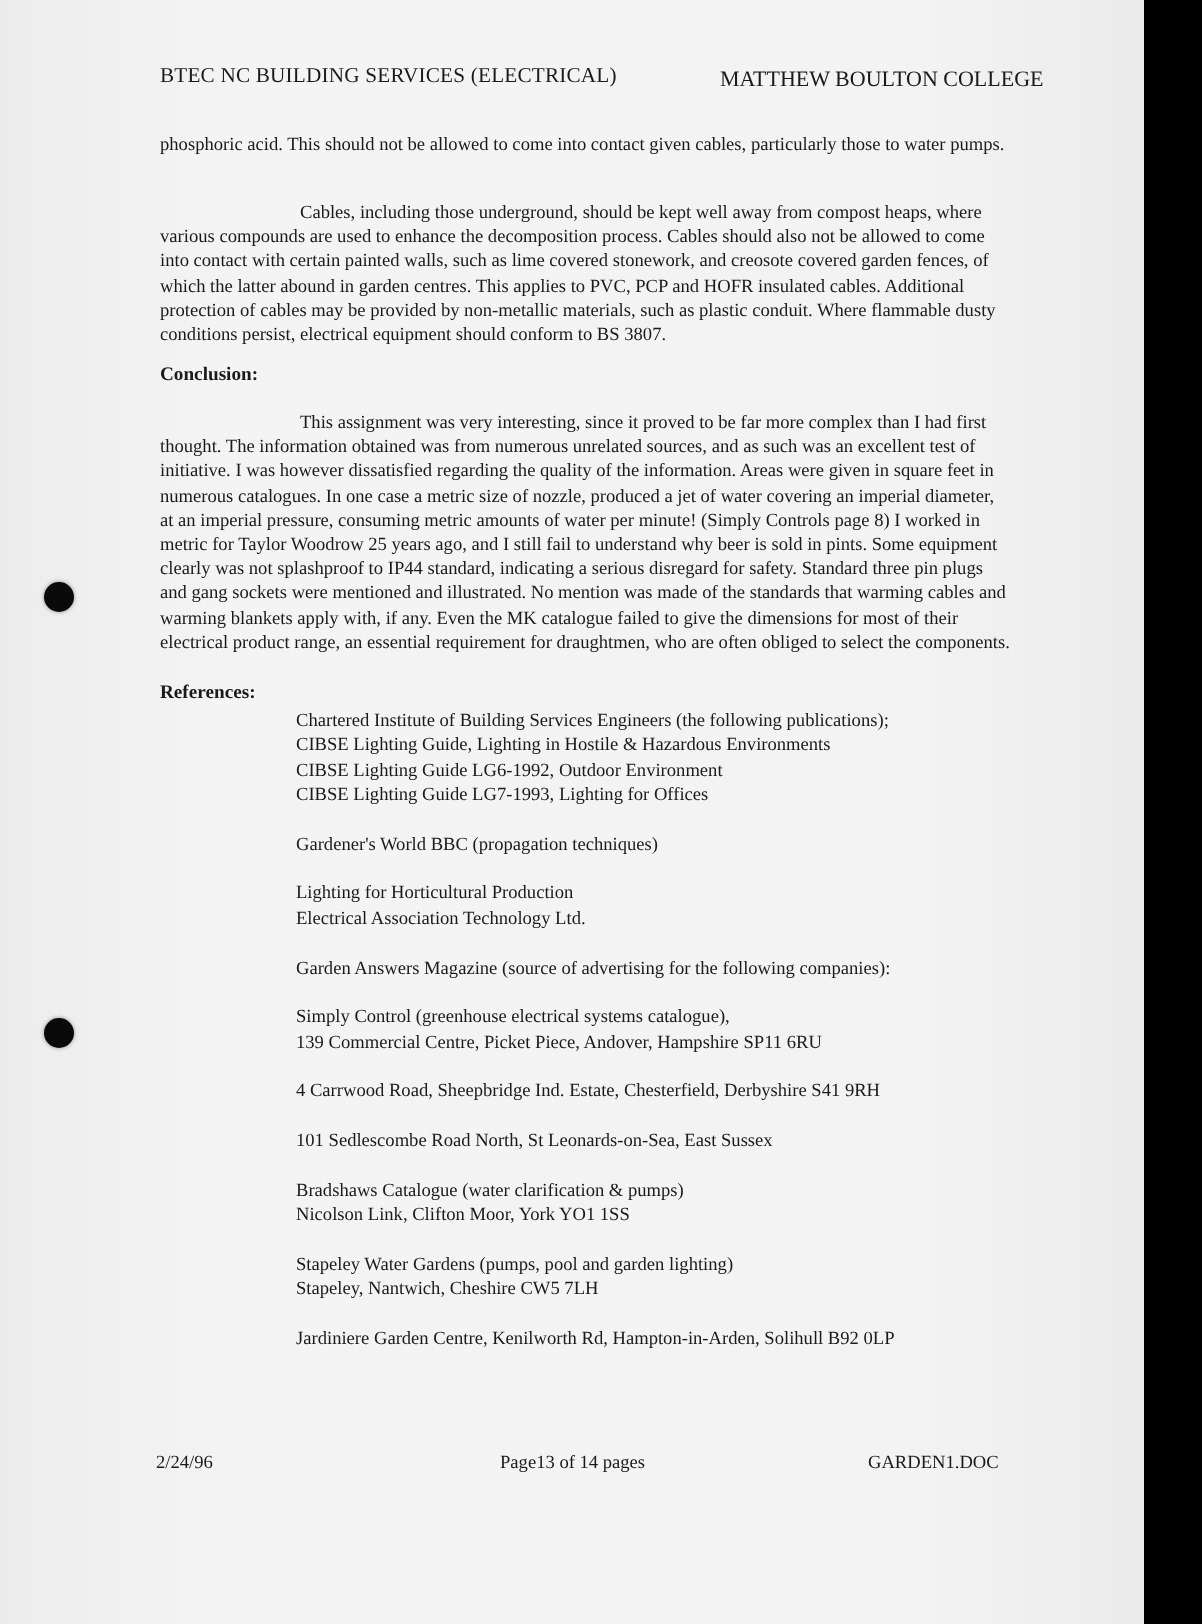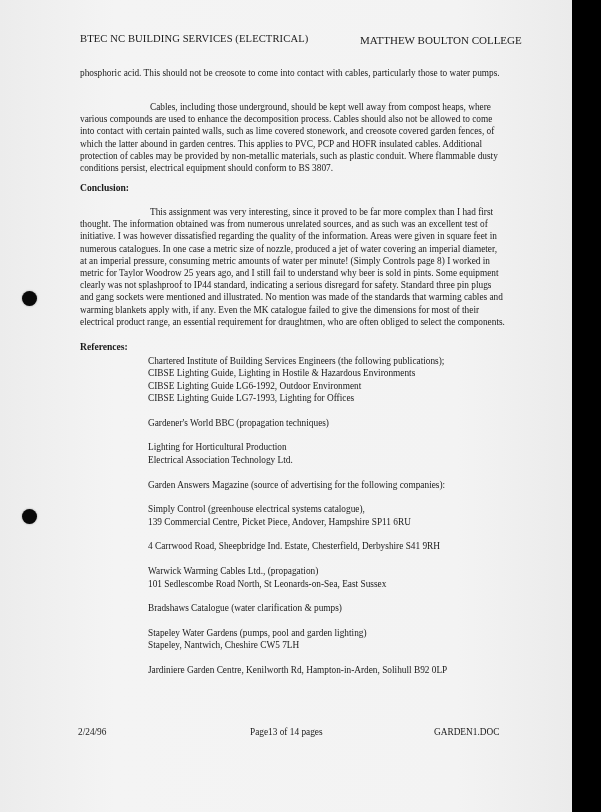--- a/index.html
+++ b/index.html
@@ -30,21 +30,21 @@
   .footer-file { position: absolute; left: 434px; top: 727px; font-size: 9.3px; }
   .hole { position: absolute; width: 15px; height: 15px; border-radius: 50%; background: #0a0a0a; box-shadow: 0 0 2px rgba(0,0,0,0.4); }
 </style>
 </head>
 <body>
 
 <div class="page">
   <div class="hdr-left">BTEC NC BUILDING SERVICES (ELECTRICAL)</div>
   <div class="hdr-right">MATTHEW BOULTON COLLEGE</div>
 
-  <div class="para" style="top:67px;">phosphoric acid. This should not be creosote to come into contact with cables, particularly those to water pumps.</div>
+  <div class="para" style="top:67px;">phosphoric acid. This should not be allowed to come into contact given cables, particularly those to water pumps.</div>
   <div class="para indent-first" style="top:101px;">Cables, including those underground, should be kept well away from compost heaps, where various compounds are used to enhance the decomposition process. Cables should also not be allowed to come into contact with certain painted walls, such as lime covered stonework, and creosote covered garden fences, of which the latter abound in garden centres. This applies to PVC, PCP and HOFR insulated cables. Additional protection of cables may be provided by non-metallic materials, such as plastic conduit. Where flammable dusty conditions persist, electrical equipment should conform to BS 3807.</div>
 
   <div class="heading" style="top:182px;">Conclusion:</div>
   <div class="para indent-first" style="top:206px;">This assignment was very interesting, since it proved to be far more complex than I had first thought. The information obtained was from numerous unrelated sources, and as such was an excellent test of initiative. I was however dissatisfied regarding the quality of the information. Areas were given in square feet in numerous catalogues. In one case a metric size of nozzle, produced a jet of water covering an imperial diameter, at an imperial pressure, consuming metric amounts of water per minute! (Simply Controls page 8) I worked in metric for Taylor Woodrow 25 years ago, and I still fail to understand why beer is sold in pints. Some equipment clearly was not splashproof to IP44 standard, indicating a serious disregard for safety. Standard three pin plugs and gang sockets were mentioned and illustrated. No mention was made of the standards that warming cables and warming blankets apply with, if any. Even the MK catalogue failed to give the dimensions for most of their electrical product range, an essential requirement for draughtmen, who are often obliged to select the components.</div>
 
   <div class="heading" style="top:341px;">References:</div>
 
   <div class="refs">
     <div class="ref-group">
       <div class="ref-line">Chartered Institute of Building Services Engineers (the following publications);</div>
@@ -63,25 +63,25 @@
       <div class="ref-line">Garden Answers Magazine (source of advertising for the following companies):</div>
     </div>
     <div class="ref-group">
       <div class="ref-line">Simply Control (greenhouse electrical systems catalogue),</div>
       <div class="ref-line">139 Commercial Centre, Picket Piece, Andover, Hampshire SP11 6RU</div>
     </div>
     <div class="ref-group">
       <div class="ref-line">4 Carrwood Road, Sheepbridge Ind. Estate, Chesterfield, Derbyshire S41 9RH</div>
     </div>
     <div class="ref-group">
-      <div class="ref-line">Warwick Warming Cables Ltd., (propagation)</div>
       <div class="ref-line">101 Sedlescombe Road North, St Leonards-on-Sea, East Sussex</div>
     </div>
     <div class="ref-group">
       <div class="ref-line">Bradshaws Catalogue (water clarification &amp; pumps)</div>
+      <div class="ref-line">Nicolson Link, Clifton Moor, York YO1 1SS</div>
     </div>
     <div class="ref-group">
       <div class="ref-line">Stapeley Water Gardens (pumps, pool and garden lighting)</div>
       <div class="ref-line">Stapeley, Nantwich, Cheshire CW5 7LH</div>
     </div>
     <div class="ref-group">
       <div class="ref-line">Jardiniere Garden Centre, Kenilworth Rd, Hampton-in-Arden, Solihull B92 0LP</div>
     </div>
   </div>
 

